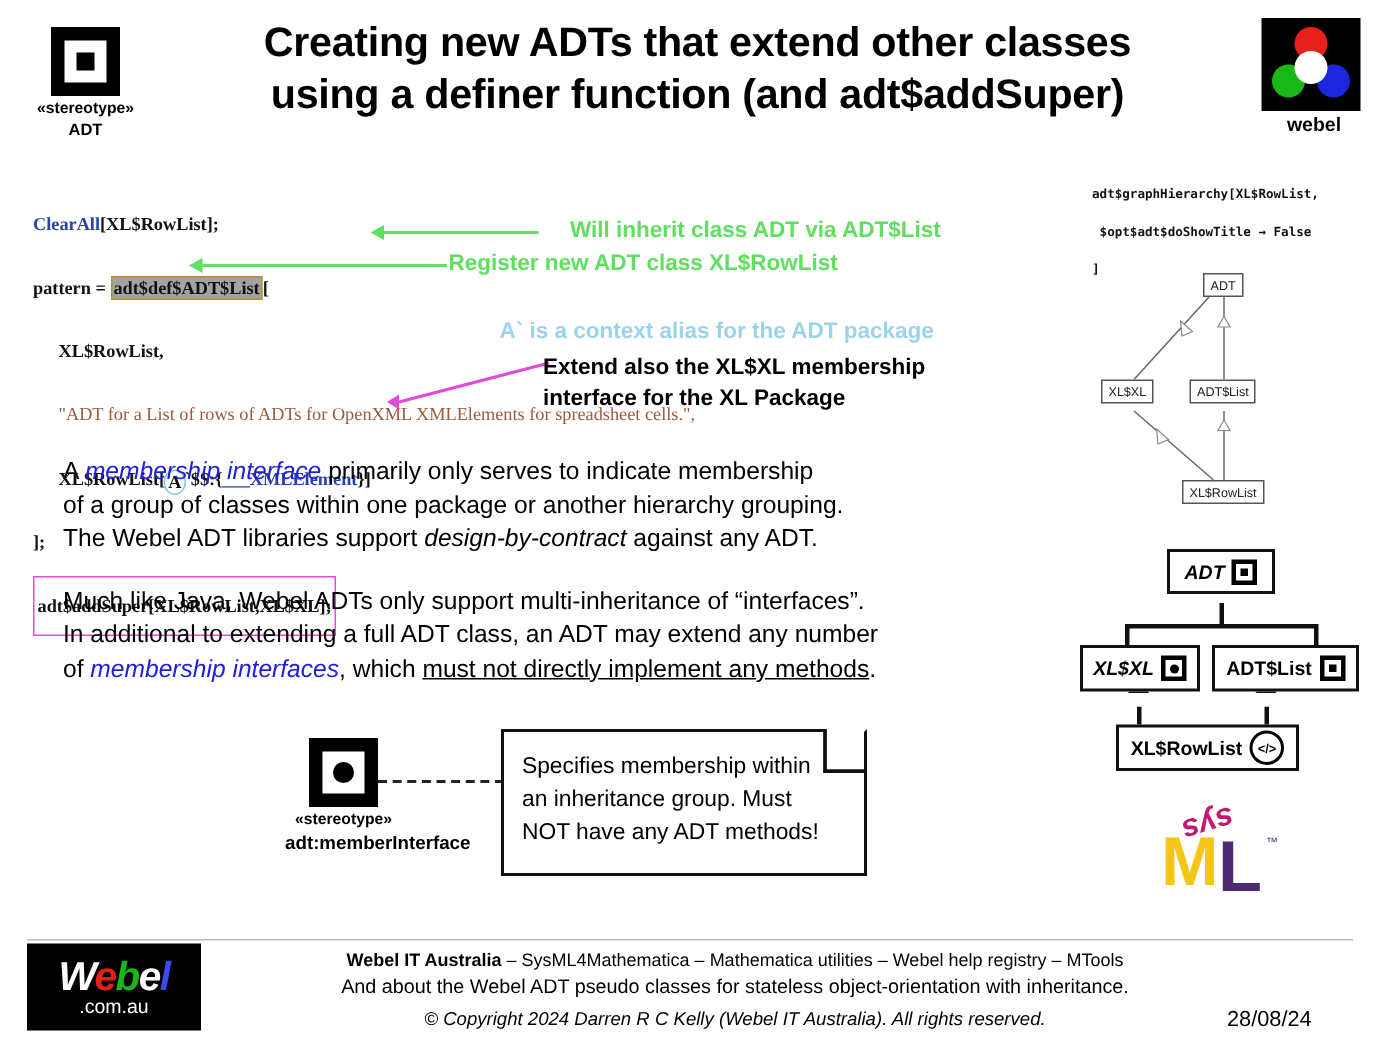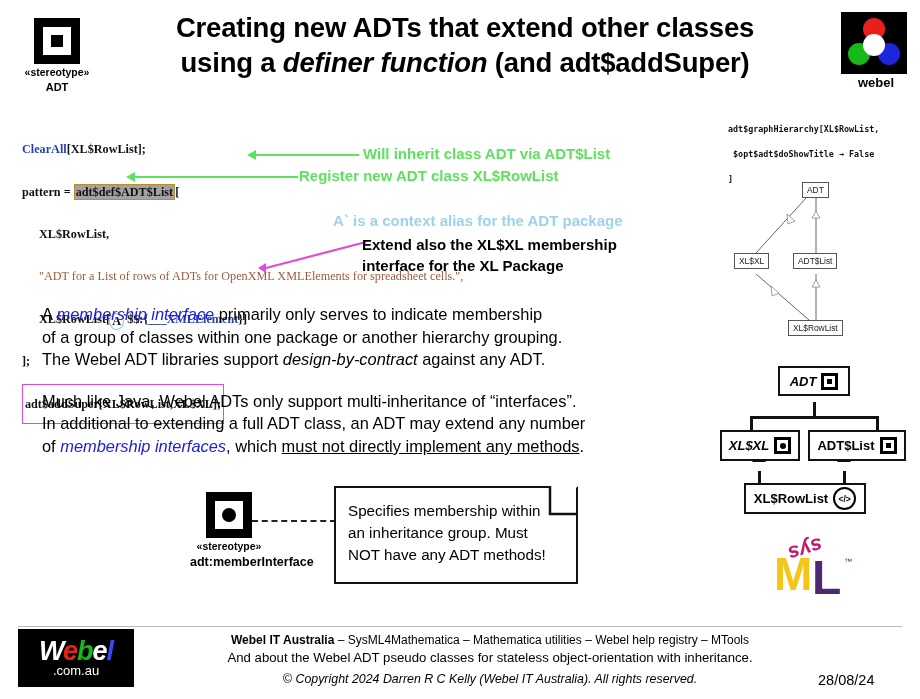--- a/index.html
+++ b/index.html
@@ -9,21 +9,21 @@
     position:relative;overflow:hidden;
   }
   .abs{position:absolute;}
 
   
   #title-block{left:95px;top:10px;width:740px;text-align:center;}
   #slide-title{
     font-size:27.5px;font-weight:bold;line-height:1.28;color:#000;
     letter-spacing:-0.2px;
   }
-  #slide-title .it{font-style:italic;}
+  #slide-title .it{}
 
   
   #adt-stereo{left:18px;top:18px;width:78px;text-align:center;}
   .sq-icon{
     width:46px;height:46px;background:#000;margin:0 auto;
     display:flex;align-items:center;justify-content:center;
   }
   .sq-icon .mid{width:28px;height:28px;background:#fff;display:flex;align-items:center;justify-content:center;}
   .sq-icon .mid .in{width:12px;height:12px;background:#000;}
   .sq-icon.circ .mid .in{width:14px;height:14px;background:#000;border-radius:50%;}
@@ -188,21 +188,21 @@
 <div><span class="c-black">pattern = </span><span class="c-black hl-orange">adt$def$ADT$List</span><span class="c-black">[</span></div>
 <div style="padding-left:17px"><span class="c-black">XL$RowList,</span></div>
 <div style="padding-left:17px"><span class="c-str">"ADT for a List of rows of ADTs for OpenXML XMLElements for spreadsheet cells.",</span></div>
 <div style="padding-left:17px"><span class="c-black">XL$RowList[</span><span class="alias-circle c-black"><span>A</span></span><span class="c-black">`</span><span class="c-black">$$:{</span><span class="c-blue">___XMLElement</span><span class="c-black">}]</span></div>
 <div><span class="c-black">];</span></div>
 <div><span class="c-black boxed-pink">adt$addSuper[XL$RowList,XL$XL];</span></div>
 </div>
 
 <div class="abs arrowline" style="left:256px;top:154px;width:103px;"></div>
 <div class="abs arrowhead green" style="left:247px;top:150px;"></div>
-<div class="abs anno green" style="left:363px;top:145px;">Will inherit class ADT via ADT$List</div>
+<div class="abs anno green" style="left:380px;top:145px;">Will inherit class ADT via ADT$List</div>
 
 <div class="abs arrowline" style="left:135px;top:176px;width:163px;"></div>
 <div class="abs arrowhead green" style="left:126px;top:172px;"></div>
 <div class="abs anno green" style="left:299px;top:167px;">Register new ADT class XL$RowList</div>
 
 <div class="abs anno blue" style="left:333px;top:212px;">A` is a context alias for the ADT package</div>
 
 <svg class="abs" style="left:238px;top:238px;" width="130" height="38" viewBox="0 0 130 38">
   <path d="M128 4 L28 30" stroke="#e24bd8" stroke-width="2.2" fill="none"></path>
 </svg>

